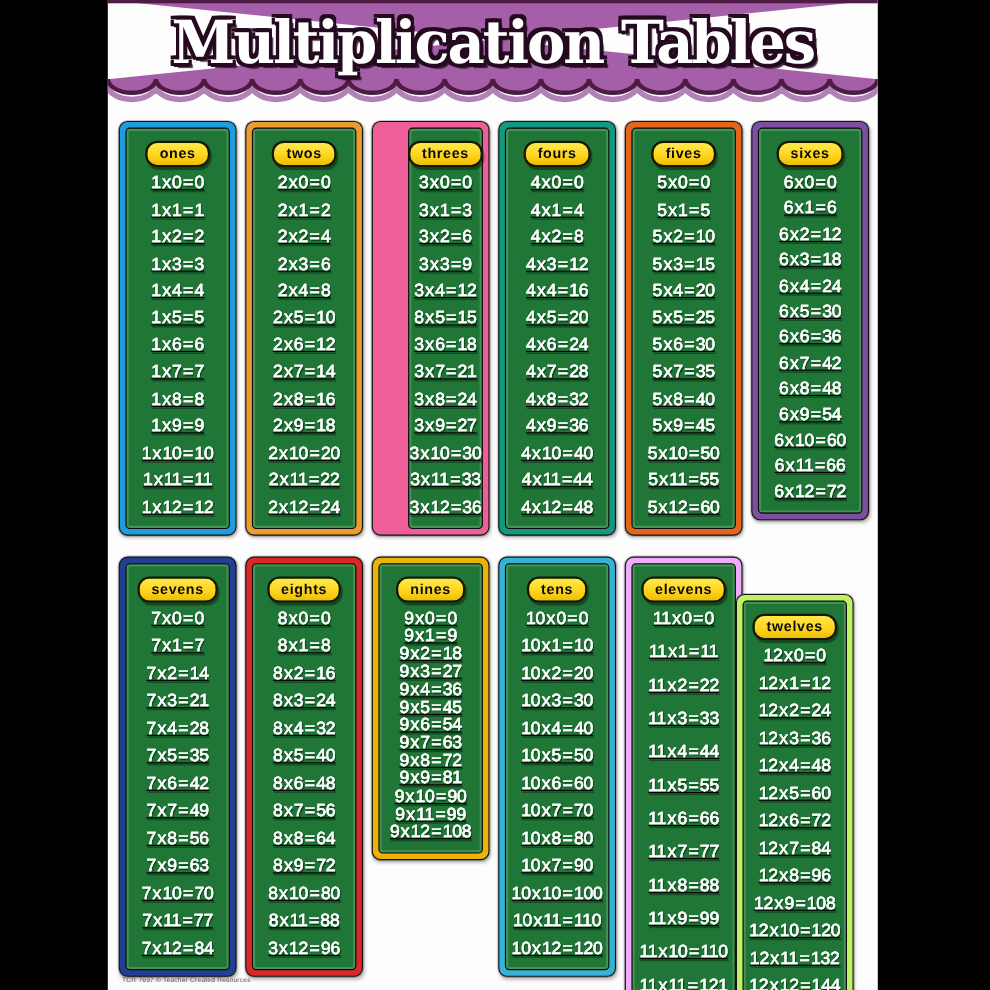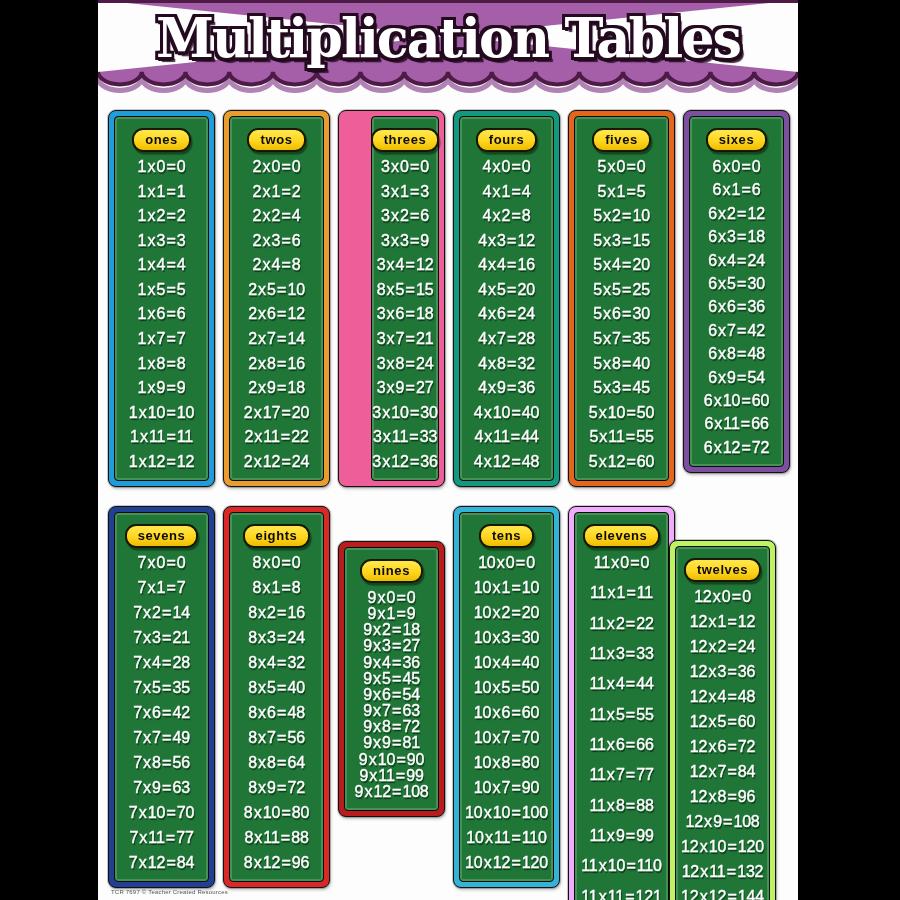--- a/index.html
+++ b/index.html
@@ -44,20 +44,21 @@
     border:2px solid #181800;border-radius:11px;
     padding:2px 11px 3px;
     font-weight:bold;font-size:13px;color:#0b0b0b;letter-spacing:.6px;
     box-shadow:1.5px 2.5px 1px rgba(0,0,0,.4);
     white-space:nowrap;
   }
   .eqs{
     flex:1;width:100%;box-sizing:border-box;
     display:flex;flex-direction:column;justify-content:space-between;
     padding:7px 0 10px;
+    text-decoration:underline;
   }
   .eq{
     text-align:center;color:#fff;font-size:16px;line-height:1;
     word-spacing:-3px;letter-spacing:-0.2px;white-space:nowrap;
     text-shadow:1px 1.5px 1px rgba(0,0,0,.55);
     -webkit-text-stroke:.4px #fff;
   }
   
   .footer{
     position:absolute;left:13px;top:889px;
@@ -111,21 +112,21 @@
             <div class="eq">2 x 0 = 0</div>
             <div class="eq">2 x 1 = 2</div>
             <div class="eq">2 x 2 = 4</div>
             <div class="eq">2 x 3 = 6</div>
             <div class="eq">2 x 4 = 8</div>
             <div class="eq">2 x 5 = 10</div>
             <div class="eq">2 x 6 = 12</div>
             <div class="eq">2 x 7 = 14</div>
             <div class="eq">2 x 8 = 16</div>
             <div class="eq">2 x 9 = 18</div>
-            <div class="eq">2 x 17 = 20</div>
+            <div class="eq">2 x 10 = 20</div>
             <div class="eq">2 x 11 = 22</div>
             <div class="eq">2 x 12 = 24</div>
           </div>
         </div>
       </div>
       <div class="panel" style="left: 240px; top: 110px; height: 377px; background: rgb(238, 95, 153); padding-left: 32px;">
         <div class="inner">
           <div class="pill">threes</div>
           <div class="eqs">
             <div class="eq">3 x 0 = 0</div>
@@ -170,21 +171,21 @@
           <div class="eqs">
             <div class="eq">5 x 0 = 0</div>
             <div class="eq">5 x 1 = 5</div>
             <div class="eq">5 x 2 = 10</div>
             <div class="eq">5 x 3 = 15</div>
             <div class="eq">5 x 4 = 20</div>
             <div class="eq">5 x 5 = 25</div>
             <div class="eq">5 x 6 = 30</div>
             <div class="eq">5 x 7 = 35</div>
             <div class="eq">5 x 8 = 40</div>
-            <div class="eq">5 x 3 = 45</div>
+            <div class="eq">5 x 9 = 45</div>
             <div class="eq">5 x 10 = 50</div>
             <div class="eq">5 x 11 = 55</div>
             <div class="eq">5 x 12 = 60</div>
           </div>
         </div>
       </div>
       <div class="panel" style="left: 585px; top: 110px; height: 363px; background: rgb(124, 79, 160);">
         <div class="inner">
           <div class="pill">sixes</div>
           <div class="eqs">
@@ -233,25 +234,25 @@
             <div class="eq">8 x 2 = 16</div>
             <div class="eq">8 x 3 = 24</div>
             <div class="eq">8 x 4 = 32</div>
             <div class="eq">8 x 5 = 40</div>
             <div class="eq">8 x 6 = 48</div>
             <div class="eq">8 x 7 = 56</div>
             <div class="eq">8 x 8 = 64</div>
             <div class="eq">8 x 9 = 72</div>
             <div class="eq">8 x 10 = 80</div>
             <div class="eq">8 x 11 = 88</div>
-            <div class="eq">8 x 12 = 96</div>
-          </div>
-        </div>
-      </div>
-      <div class="panel" style="left: 240px; top: 506px; height: 276px; background: #b91c1c; margin-top: 35px;">
+            <div class="eq">3 x 12 = 96</div>
+          </div>
+        </div>
+      </div>
+      <div class="panel" style="left: 240px; top: 506px; height: 276px; background: #eab308;">
         <div class="inner">
           <div class="pill">nines</div>
           <div class="eqs">
             <div class="eq">9 x 0 = 0</div>
             <div class="eq">9 x 1 = 9</div>
             <div class="eq">9 x 2 = 18</div>
             <div class="eq">9 x 3 = 27</div>
             <div class="eq">9 x 4 = 36</div>
             <div class="eq">9 x 5 = 45</div>
             <div class="eq">9 x 6 = 54</div>

